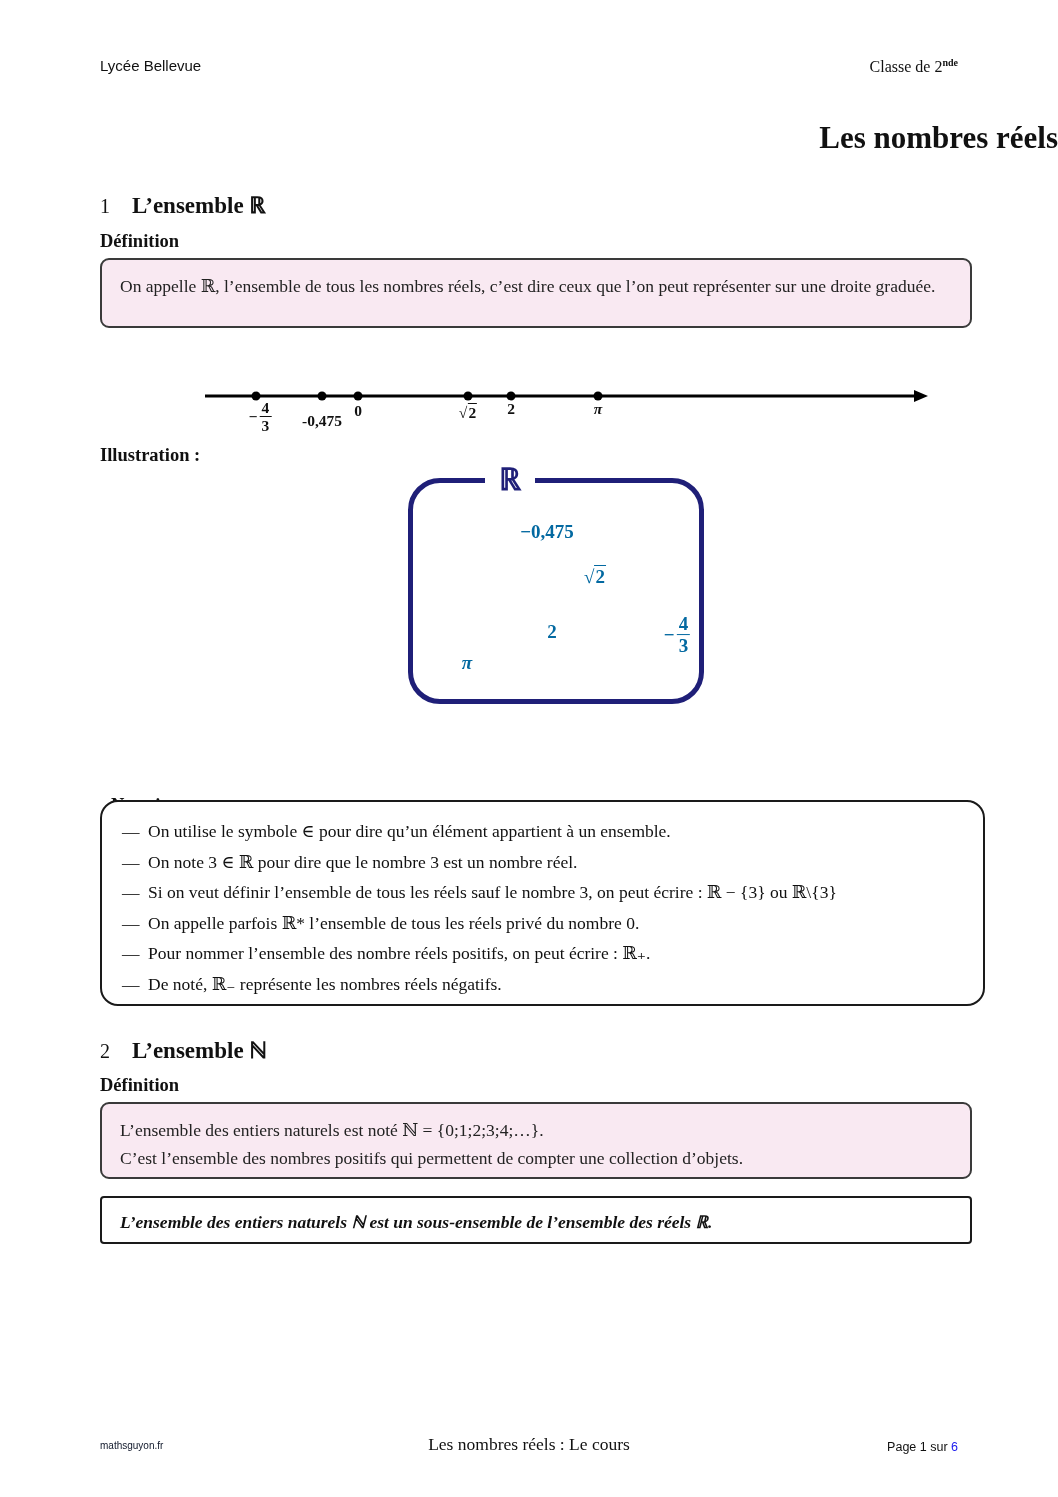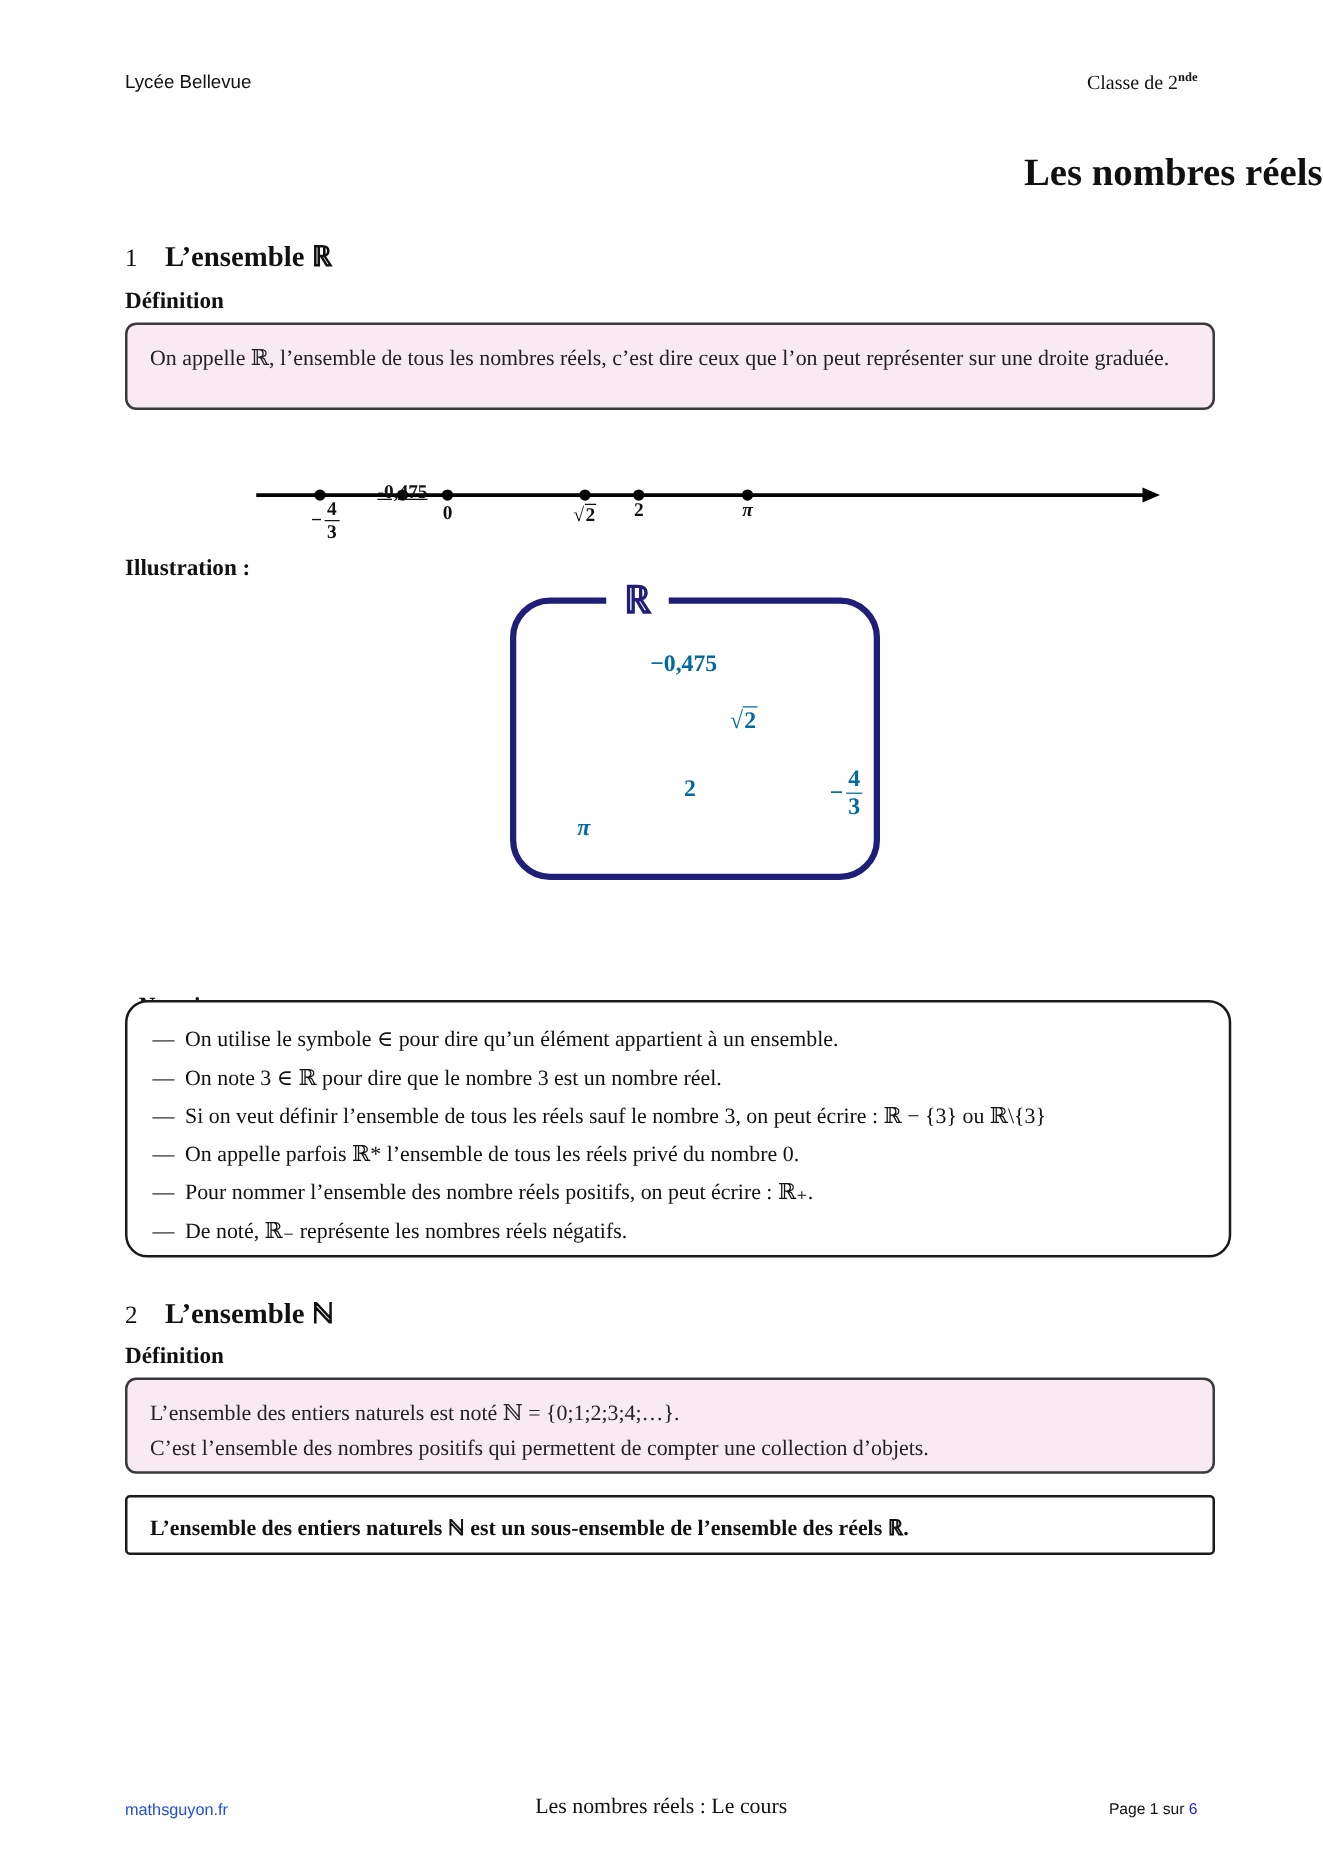--- a/index.html
+++ b/index.html
@@ -4,21 +4,21 @@
 <style>
   * { margin:0; padding:0; box-sizing:border-box; }
   html,body { background:#ffffff; }
   body { font-family:"Liberation Serif","DejaVu Serif",serif; color:#111; }
   .page { position:relative; width:1058px; height:1497px; margin:0 auto; background:#fff; overflow:hidden; }
 
   
   .hdr-left { position:absolute; left:100px; top:57px; font-family:"Liberation Sans","DejaVu Sans",sans-serif; font-size:15px; }
   .hdr-right { position:absolute; right:100px; top:57px; font-size:16px; }
   .hdr-right sup { font-size:10px; font-weight:bold; }
-  .ftr-left { position:absolute; left:100px; top:1440px; font-family:"Liberation Sans","DejaVu Sans",sans-serif; font-size:13px; color:#1d4ed8; text-decoration:none; }
+  .ftr-left { position:absolute; left:100px; top:1440px; font-family:"Liberation Sans","DejaVu Sans",sans-serif; font-size:10px; color:#0f172a; text-decoration:none; }
   .ftr-center { position:absolute; left:0; right:0; top:1434px; text-align:center; font-size:17.5px; }
   .ftr-right { position:absolute; right:100px; top:1440px; font-family:"Liberation Sans","DejaVu Sans",sans-serif; font-size:12.5px; }
   .ftr-right .pglink { color:#1a1aee; text-decoration:none; }
 
   
   .doc-title { position:absolute; left:0; right:0; top:120px; text-align:right; font-size:31px; font-weight:bold; }
   .sec-head { position:absolute; left:100px; font-size:23px; font-weight:bold; }
   .sec-head .sec-num { font-weight:normal; font-size:20px; margin-right:22px; }
   .sub-head { position:absolute; left:100px; font-size:18.5px; font-weight:bold; }
 
@@ -75,21 +75,21 @@
 
   <div class="nl-label" style="left:260px; top:400px;">
     <span class="fracrow">
         <span>−</span>
         <span class="frac">
           <span class="num">4</span>
           <span class="den">3</span>
         </span>
       </span>
   </div>
-  <div class="nl-label" style="left:322px; top:385px;text-decoration:underline;">-0,475</div>
+  <div class="nl-label" style="left:322px; top:412px;">-0,475</div>
   <div class="nl-label" style="left:358px; top:402px;">0</div>
   <div class="nl-label" style="left:468px; top:404px;">
     <span class="sqrt"><span>√</span><span class="radicand">2</span></span>
   </div>
   <div class="nl-label" style="left:511px; top:400px;">2</div>
   <div class="nl-label italic" style="left:598px; top:400px;">π</div>
 
   <div class="sub-head" style="top:445px;">Illustration :</div>
 
   <div class="blob">
@@ -145,21 +145,21 @@
   <div class="sec-head" style="top:1033px;">
     <span class="sec-num">2</span><span>L’ensemble ℕ</span>
   </div>
   <div class="sub-head" style="top:1075px;">Définition</div>
 
   <div class="pinkbox" style="top:1102px; height:77px;">
     <div>L’ensemble des entiers naturels est noté ℕ = {0;1;2;3;4;…}.</div>
     <div>C’est l’ensemble des nombres positifs qui permettent de compter une collection d’objets.</div>
   </div>
 
-  <div class="squarebox" style="top:1196px; height:48px;">
+  <div class="squarebox" style="top:1196px; height:48px;font-style:italic;">
     <span>L’ensemble des entiers naturels ℕ est un sous-ensemble de l’ensemble des réels ℝ.</span>
   </div>
 
   <a href="#" class="ftr-left">mathsguyon.fr</a>
   <div class="ftr-center">Les nombres réels : Le cours</div>
   <div class="ftr-right"><span>Page 1 sur </span><a href="#" class="pglink">6</a></div>
 
 </div>
 
 </body></html>

